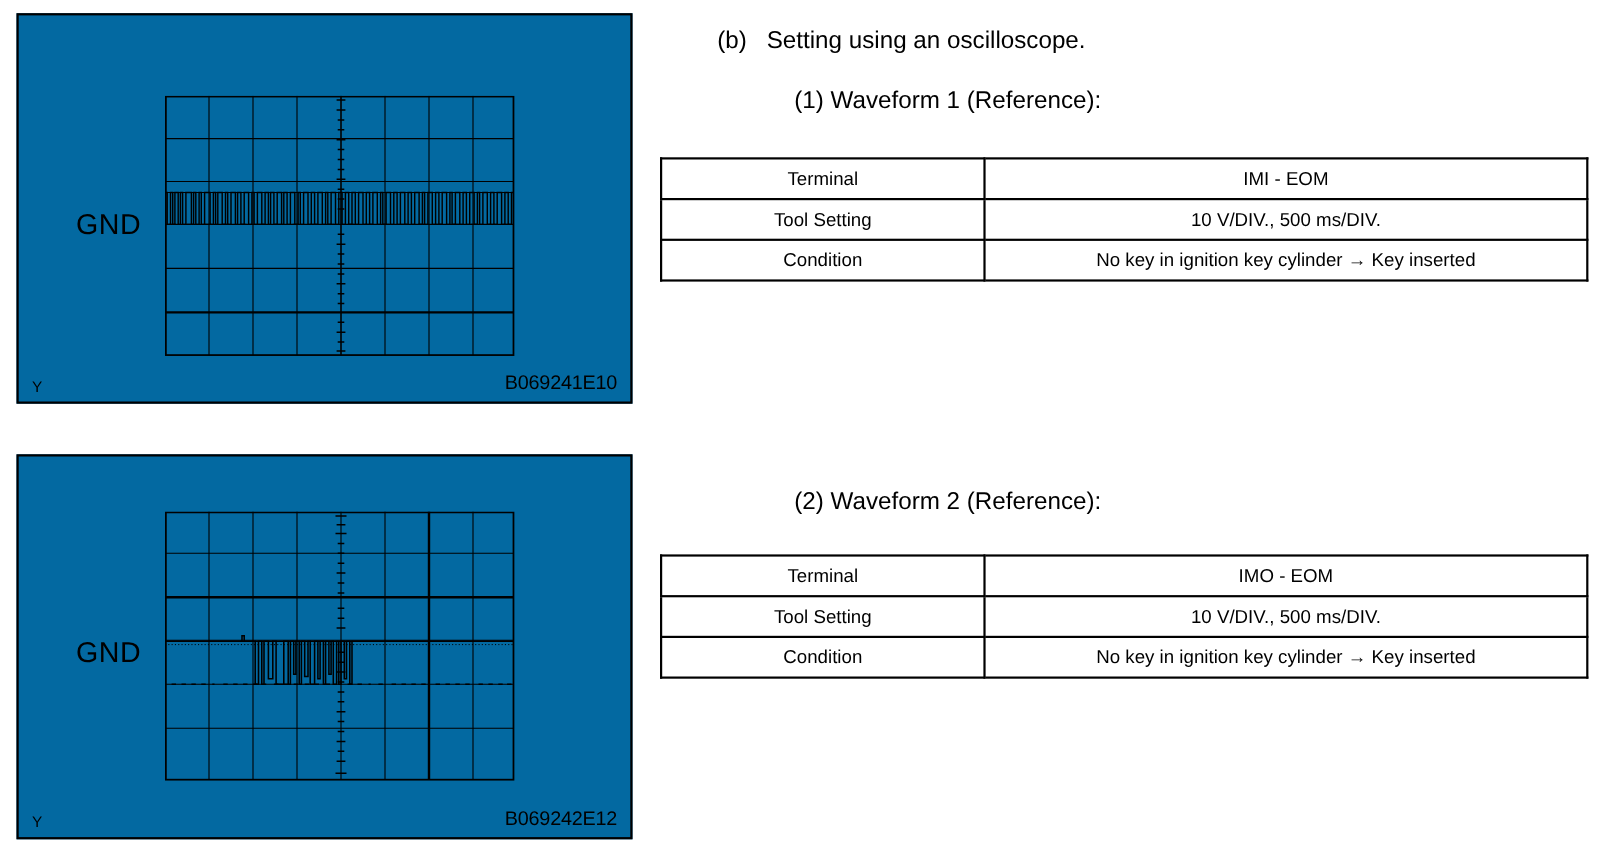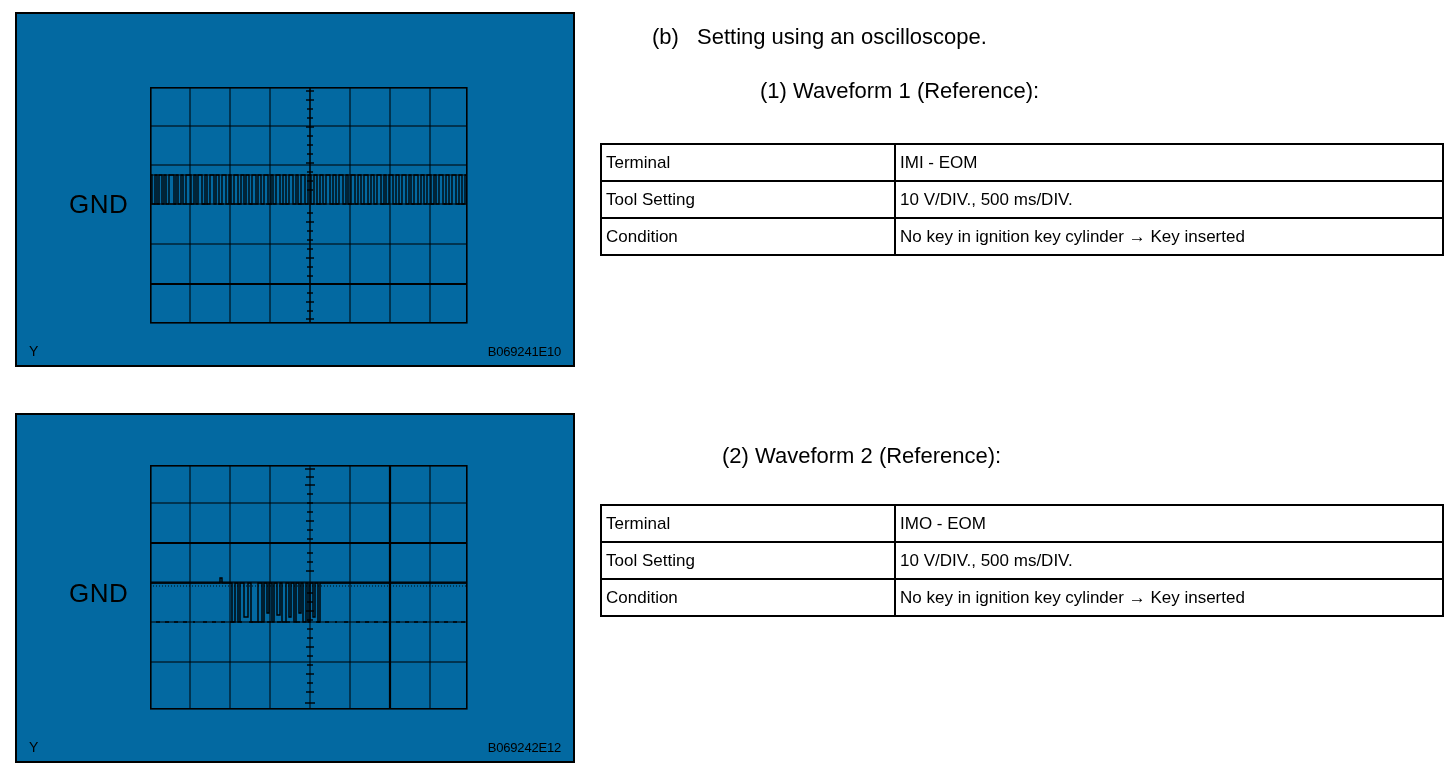--- a/index.html
+++ b/index.html
@@ -39,56 +39,56 @@
     position: absolute;
     left: 12px;
     bottom: 6px;
     font-size: 14px;
     font-family: "Liberation Sans", sans-serif;
   }
   .panel-code {
     position: absolute;
     right: 12px;
     bottom: 6px;
-    font-size: 13px;
+    font-size: 18px;
     font-family: "Liberation Sans", sans-serif;
     letter-spacing: -0.2px;
     text-align: right;
   }
   .scope-svg {
     position: absolute;
     display: block;
   }
 
   
   .instruction-line {
     position: absolute;
     font-size: 22px;
     font-family: "Liberation Sans", sans-serif;
     white-space: nowrap;
     color: #000;
   }
   #step-label-b { left: 652px; top: 24px; }
   #step-text-b  { left: 697px; top: 24px; }
-  #waveform-1-heading { left: 760px; top: 78px; }
+  #waveform-1-heading { left: 722px; top: 78px; }
   #waveform-2-heading { left: 722px; top: 443px; }
 
   
   table.spec-table {
     position: absolute;
     border-collapse: collapse;
     table-layout: fixed;
     background: #fff;
   }
   #spec-table-1 { left: 600px; top: 143px; width: 826px; }
   #spec-table-2 { left: 600px; top: 504px; width: 826px; }
 
   table.spec-table td {
     border: 2px solid #000000;
-    text-align: left;
+    text-align: center;
     vertical-align: middle;
     font-size: 17px;
     font-family: "Liberation Sans", sans-serif;
     height: 35px;
     padding: 0 4px;
     color: #000;
   }
   table.spec-table td.label-cell { width: 284px; }
   table.spec-table td.value-cell { width: 538px; border-radius: 15px; }
 </style>

